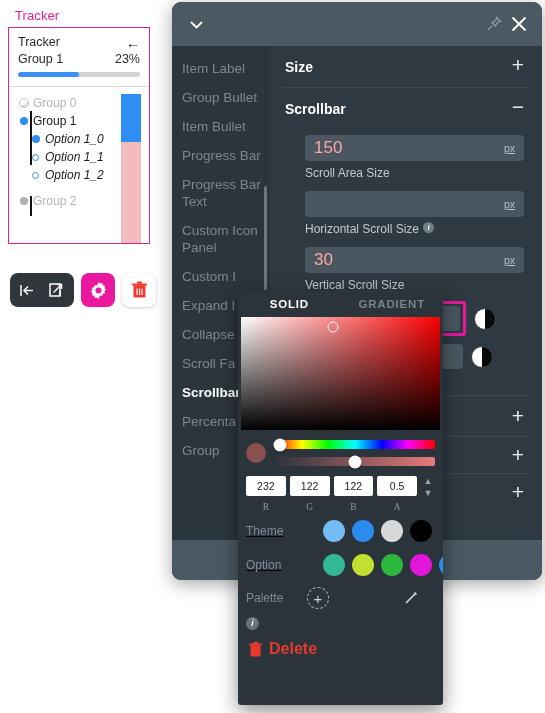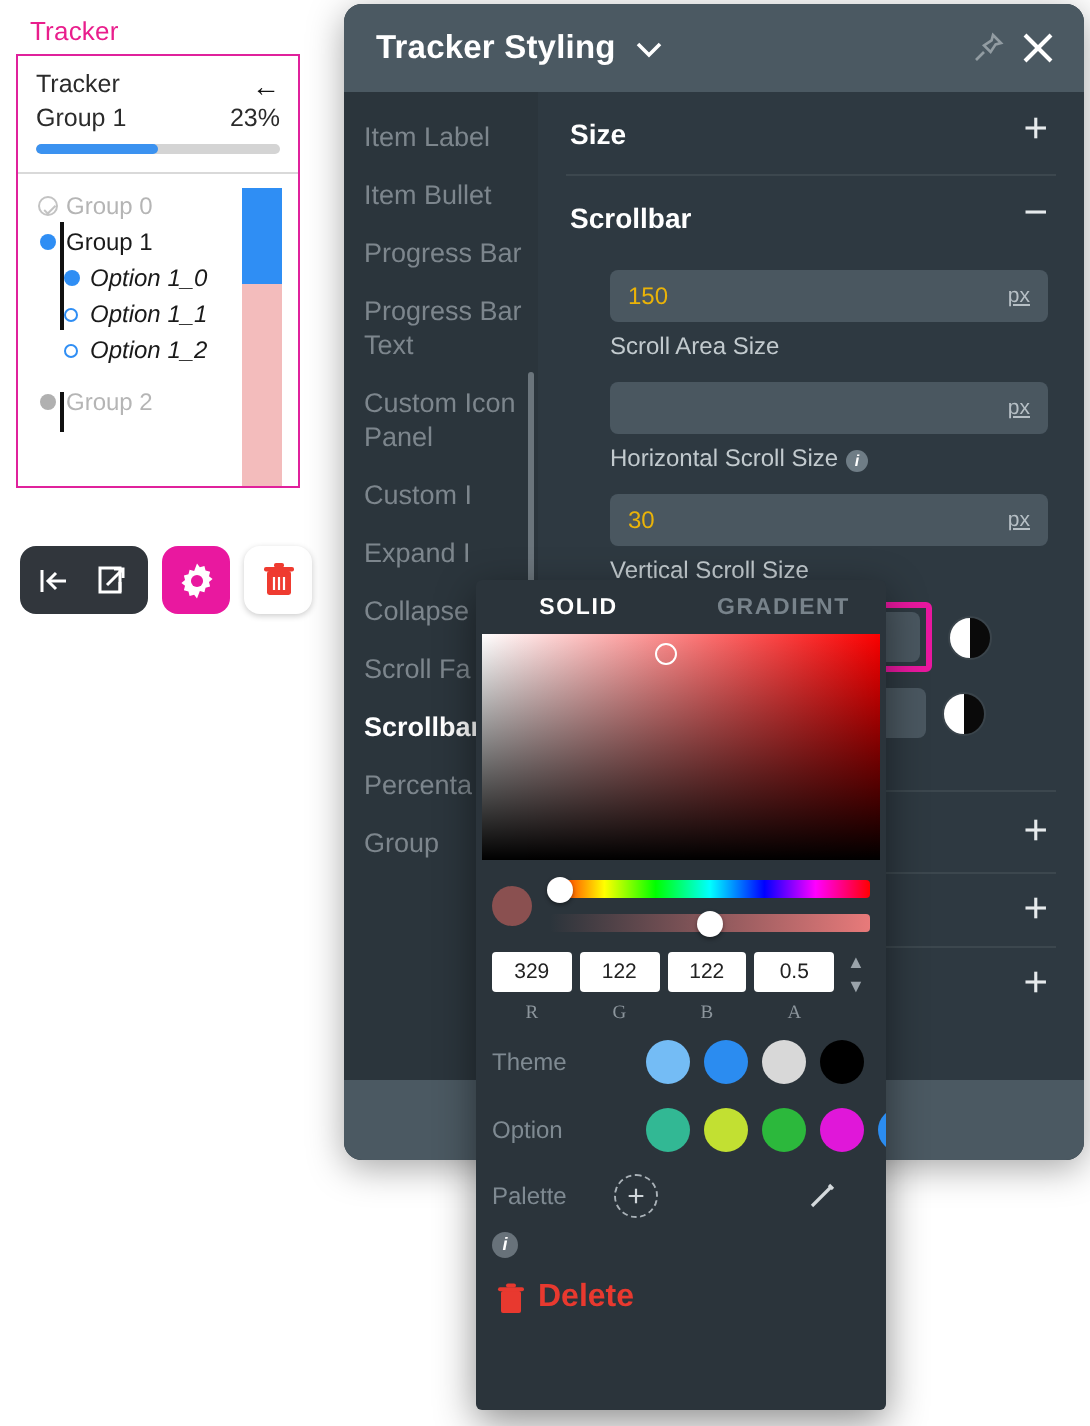--- a/index.html
+++ b/index.html
@@ -116,23 +116,23 @@
   }
   .sec-title { color: #fff; font-size: 14px; font-weight: bold; }
   .plus, .minus { color: #e6eaec; font-size: 21px; line-height: 12px; font-weight: 300; }
   .divider { height: 1px; background: #3c474e; margin: 0 14px; }
 
   .field-wrap { padding: 6px 18px 2px 36px; }
   .field-box {
     background: #4a5760; border-radius: 4px; height: 26px; display: flex;
     align-items: center; padding: 0 9px; position: relative;
   }
-  .field-val { color: #eab308; font-size: 12px; flex: 1 1 auto; }
+  .field-val { color: #fca5a5; font-size: 17px; flex: 1 1 auto; }
   .field-unit { color: #b6bfc5; font-size: 10.5px; text-decoration: underline; }
-  .field-label { color: #c2cace; font-size: 12px; padding: 3px 0 5px 36px; display: flex; align-items: flex-end; gap: 4px; }
+  .field-label { color: #c2cace; font-size: 12px; padding: 3px 0 5px 36px; display: flex; align-items: flex-start; gap: 4px; }
   .info-dot {
     width: 11px; height: 11px; border-radius: 50%; background: #6f7d86; color: #fff;
     font-size: 8px; display: inline-flex; align-items: center; justify-content: center;
     font-style: italic; font-weight: bold;
   }
 
   .color-row { display: flex; align-items: center; gap: 8px; padding: 4px 14px 4px 14px; }
   .hl-box { border: 3px solid #e9189f; border-radius: 3px; display: flex; align-items: center; gap: 6px; padding: 2px 3px; }
   .swatch-drop { width: 20px; height: 24px; display: flex; align-items: center; justify-content: center; }
   .hex-input {
@@ -192,21 +192,21 @@
     box-shadow: 0 1px 2px rgba(0,0,0,.4);
   }
   .rgba-row { display: flex; align-items: flex-start; padding: 6px 8px 0 8px; gap: 4px; }
   .rgba-cell { flex: 1 1 0; text-align: center; }
   .rgba-input {
     background: #ffffff; border-radius: 2px; height: 20px; display: flex;
     align-items: center; justify-content: center; color: #222; font-size: 10.5px;
   }
   .rgba-cap { color: #8c959c; font-size: 9.5px; padding-top: 6px; font-family: "Liberation Serif", serif; }
   .stepper { width: 14px; display: flex; flex-direction: column; align-items: center; color: #9aa3aa; font-size: 9px; line-height: 9px; padding-top: 1px; }
-  .swatch-row { display: flex; align-items: center; padding: 8px 8px 0 8px; gap: 25px; }
+  .swatch-row { display: flex; align-items: center; padding: 8px 8px 0 8px; gap: 25px; text-decoration: underline; }
   .swatch-label { color: #7f8a92; font-size: 12px; width: 52px; flex: 0 0 52px; }
   .swatches { display: flex; gap: 7px; }
   .sw { width: 22px; height: 22px; border-radius: 50%; }
   .palette-row { display: flex; align-items: center; padding: 11px 24px 0 8px; gap: 9px; }
   .add-circle {
     width: 22px; height: 22px; border-radius: 50%; border: 1.3px dashed #a9b1b7;
     color: #cfd5d9; font-size: 15px; display: flex; align-items: center; justify-content: center;
     line-height: 15px;
   }
   .palette-spacer { flex: 1 1 auto; }
@@ -323,21 +323,20 @@
         <rect x="6" y="0.5" width="5" height="2.2" rx="1" fill="#ef3b30"></rect>
         <line x1="6" y1="7.5" x2="6" y2="14" stroke="#fff" stroke-width="1.1"></line>
         <line x1="8.5" y1="7.5" x2="8.5" y2="14" stroke="#fff" stroke-width="1.1"></line>
         <line x1="11" y1="7.5" x2="11" y2="14" stroke="#fff" stroke-width="1.1"></line>
       </svg>
     </div>
   </div>
 
   <div id="styling-panel">
     <div class="panel-header">
-      <span class="panel-title">Tracker Styling</span>
       <span class="chev">
         <svg class="icon-svg" width="13" height="9" viewBox="0 0 13 9">
             <polyline points="1,2 6.5,7.5 12,2" fill="none" stroke="#fff" stroke-width="1.8"></polyline>
           </svg>
       </span>
       <span class="header-spacer"></span>
       <span class="pin-icon">
         <svg class="icon-svg" width="16" height="16" viewBox="0 0 16 16">
           <path d="M10.5 1.5 L14.5 5.5 L11.8 6.2 L9.3 10 L6 6.7 L9.8 4.2 Z" fill="none" stroke="#cdd4d8" stroke-width="1.3"></path>
           <line x1="6" y1="10" x2="2" y2="14" stroke="#cdd4d8" stroke-width="1.3"></line>
@@ -348,20 +347,21 @@
           <line x1="2.5" y1="2.5" x2="15.5" y2="15.5" stroke="#fff" stroke-width="2"></line>
           <line x1="15.5" y1="2.5" x2="2.5" y2="15.5" stroke="#fff" stroke-width="2"></line>
         </svg>
       </span>
     </div>
 
     <div class="panel-body">
 
       <div class="panel-side">
         <div class="side-item">Item Label</div>
+        <div class="side-item">Group Bullet</div>
         <div class="side-item">Item Bullet</div>
         <div class="side-item">Progress Bar</div>
         <div class="side-item">Progress Bar Text</div>
         <div class="side-item">Custom Icon Panel</div>
         <div class="side-item">Custom I</div>
         <div class="side-item">Expand I</div>
         <div class="side-item">Collapse</div>
         <div class="side-item">Scroll Fa</div>
         <div class="side-item active">Scrollbar</div>
         <div class="side-item">Percenta</div>
@@ -473,21 +473,21 @@
           <div class="slider-knob" style="left:3%"></div>
         </div>
         <div class="slider alpha">
           <div class="slider-knob" style="left:50%"></div>
         </div>
       </div>
     </div>
 
     <div class="rgba-row">
       <div class="rgba-cell">
-        <div class="rgba-input">329</div>
+        <div class="rgba-input">232</div>
         <div class="rgba-cap">R</div>
       </div>
       <div class="rgba-cell">
         <div class="rgba-input">122</div>
         <div class="rgba-cap">G</div>
       </div>
       <div class="rgba-cell">
         <div class="rgba-input">122</div>
         <div class="rgba-cap">B</div>
       </div>

